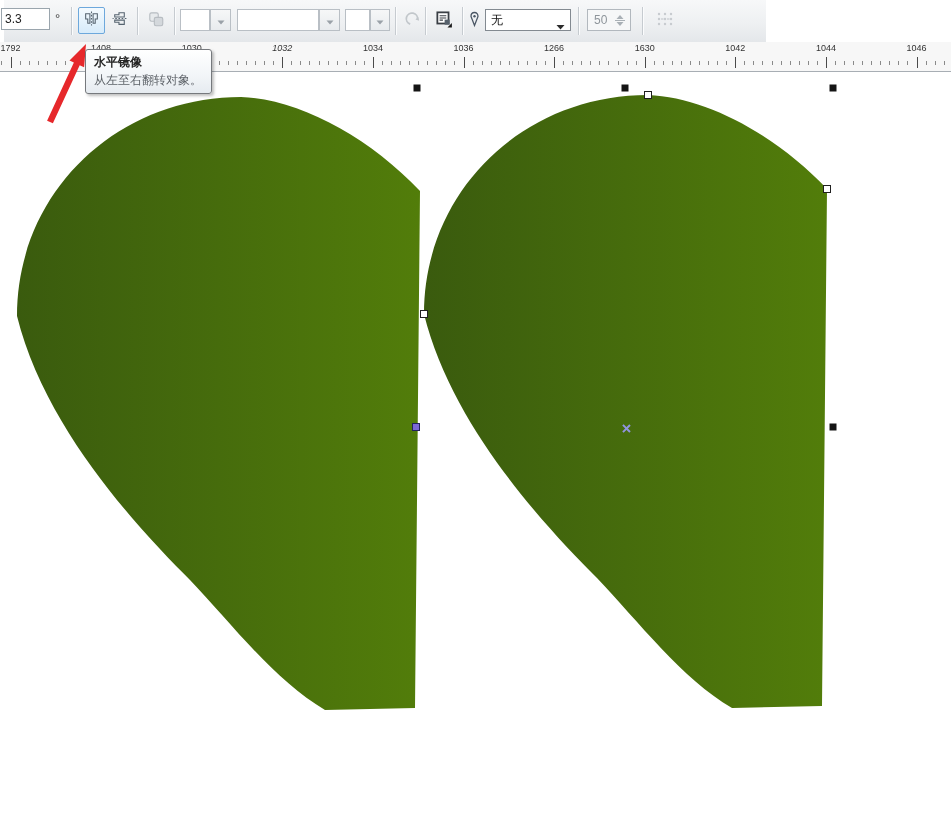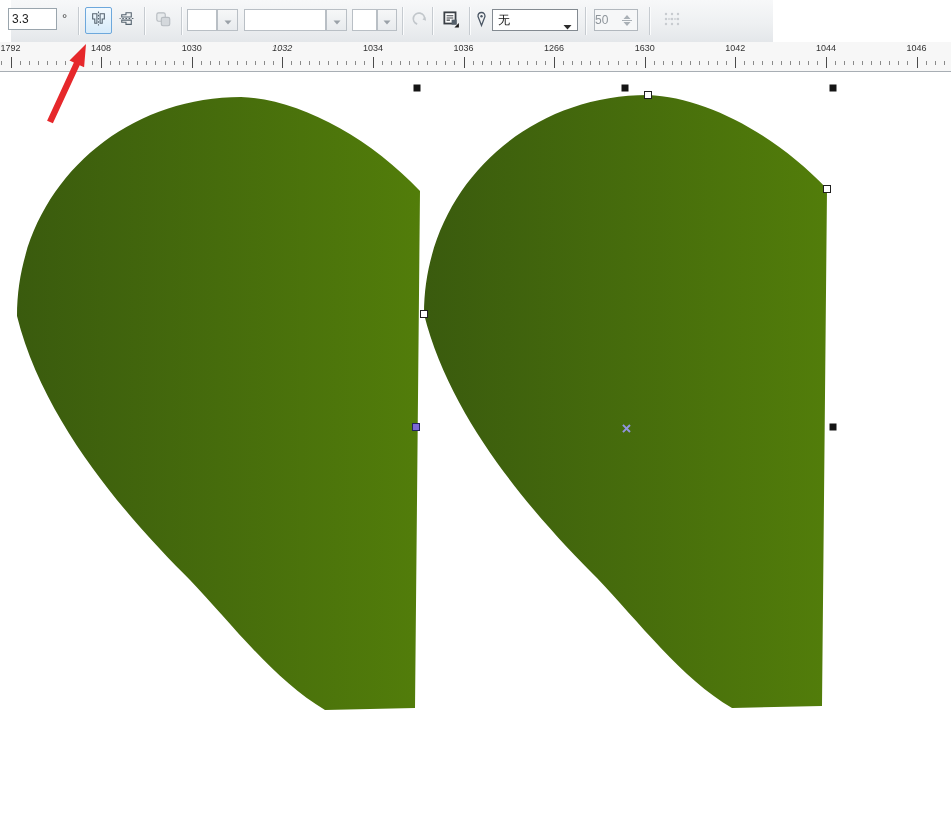--- a/index.html
+++ b/index.html
@@ -1,37 +1,37 @@
 <!DOCTYPE html>
 <html><head>
 <meta charset="utf-8">
 <style>
   html,body{margin:0;padding:0;}
   #root{position:relative;width:951px;height:814px;background:#ffffff;overflow:hidden;
         font-family:"Liberation Sans","DejaVu Sans",sans-serif;}
 
   
-  .toolbar{position:absolute;left:11px;top:0;width:762px;height:42px;
+  .toolbar{position:absolute;left:4px;top:0;width:762px;height:42px;
            background:linear-gradient(180deg,#f7f8f9 0%,#eef0f2 55%,#e4e7ea 100%);
            border-bottom:1px solid #cdd2d6;}
   .tb-sep{position:absolute;top:7px;width:1px;height:28px;background:#c6cbd0;box-shadow:1px 0 0 #fbfcfd;}
   .tb-input{position:absolute;top:8px;height:22px;background:#fff;border:1px solid #9aa5ad;
             font-size:12px;color:#222;padding:0 3px;box-sizing:border-box;}
   .degree{position:absolute;top:11px;font-size:13px;color:#444;}
   .tb-btn{position:absolute;top:7px;width:27px;height:27px;border:1px solid transparent;
           display:flex;align-items:center;justify-content:center;box-sizing:border-box;border-radius:2px;}
   .tb-btn.hovered{border:1px solid #6da8dc;background:linear-gradient(180deg,#f4fafe,#d7ebfa);}
   .combo-box{position:absolute;top:9px;height:22px;background:#fff;border:1px solid #b9bfc5;box-sizing:border-box;}
   .combo-arrow-btn{position:absolute;top:9px;height:22px;border:1px solid #b9bfc5;box-sizing:border-box;
                    background:linear-gradient(180deg,#f6f7f8,#e8ebee);display:flex;align-items:center;justify-content:center;}
   .combo-live{position:absolute;top:9px;height:22px;background:#fff;border:1px solid #838a91;box-sizing:border-box;
               display:flex;align-items:center;font-size:12px;color:#111;padding-left:5px;}
   .combo-live .arr{position:absolute;right:5px;top:9px;}
   .spinner{position:absolute;top:9px;height:22px;border:1px solid #b2b8be;background:#f6f7f8;box-sizing:border-box;
-           font-size:12px;color:#8e959b;display:flex;align-items:center;}
+           font-size:12px;color:#8e959b;display:flex;align-items:center;padding-left:6px;}
   .spin-ctl{position:absolute;right:3px;top:2px;width:14px;height:16px;display:flex;flex-direction:column;
             align-items:center;justify-content:center;gap:1px;}
   .spin-ctl .bar{width:10px;height:1px;background:#a9b0b6;}
 
   
   .ruler{position:absolute;left:0;top:42px;width:951px;height:30px;background:#f7f7f7;
          border-bottom:1px solid #a8aeb4;box-sizing:border-box;}
   .ruler-num{position:absolute;top:1px;transform:translateX(-50%);font-size:9px;color:#333;white-space:nowrap;}
   .tick-major{position:absolute;top:15px;width:1px;height:11px;background:#4a4a4a;}
   .tick-minor{position:absolute;top:19px;width:1px;height:4px;background:#8a8a8a;}
@@ -353,18 +353,22 @@
         <div class="handle" style="left: 833px; top: 88px;"></div>
         <div class="handle" style="left: 833px; top: 427px;"></div>
         <div class="handle accent" style="left: 416px; top: 427px;"></div>
         <div class="node" style="left: 648px; top: 95px;"></div>
         <div class="node" style="left: 827px; top: 189px;"></div>
         <div class="node" style="left: 424px; top: 314px;"></div>
         <div class="x-marker" style="left: 626px; top: 428px;"></div>
       </div>
   </div>
 
+  <div class="tooltip">
+    <div class="tt-title">水平镜像</div>
+    <div class="tt-body">从左至右翻转对象。</div>
+  </div>
 
   <svg class="annot-arrow" width="55" height="90" viewBox="0 0 55 90">
     <polygon points="46,4 44.1,27.3 39.7,25.3 12.9,83.3 7.1,80.7 33.9,22.6 29.5,20.6" fill="#e6282b"></polygon>
   </svg>
 
 </div>
 
 </body></html>

